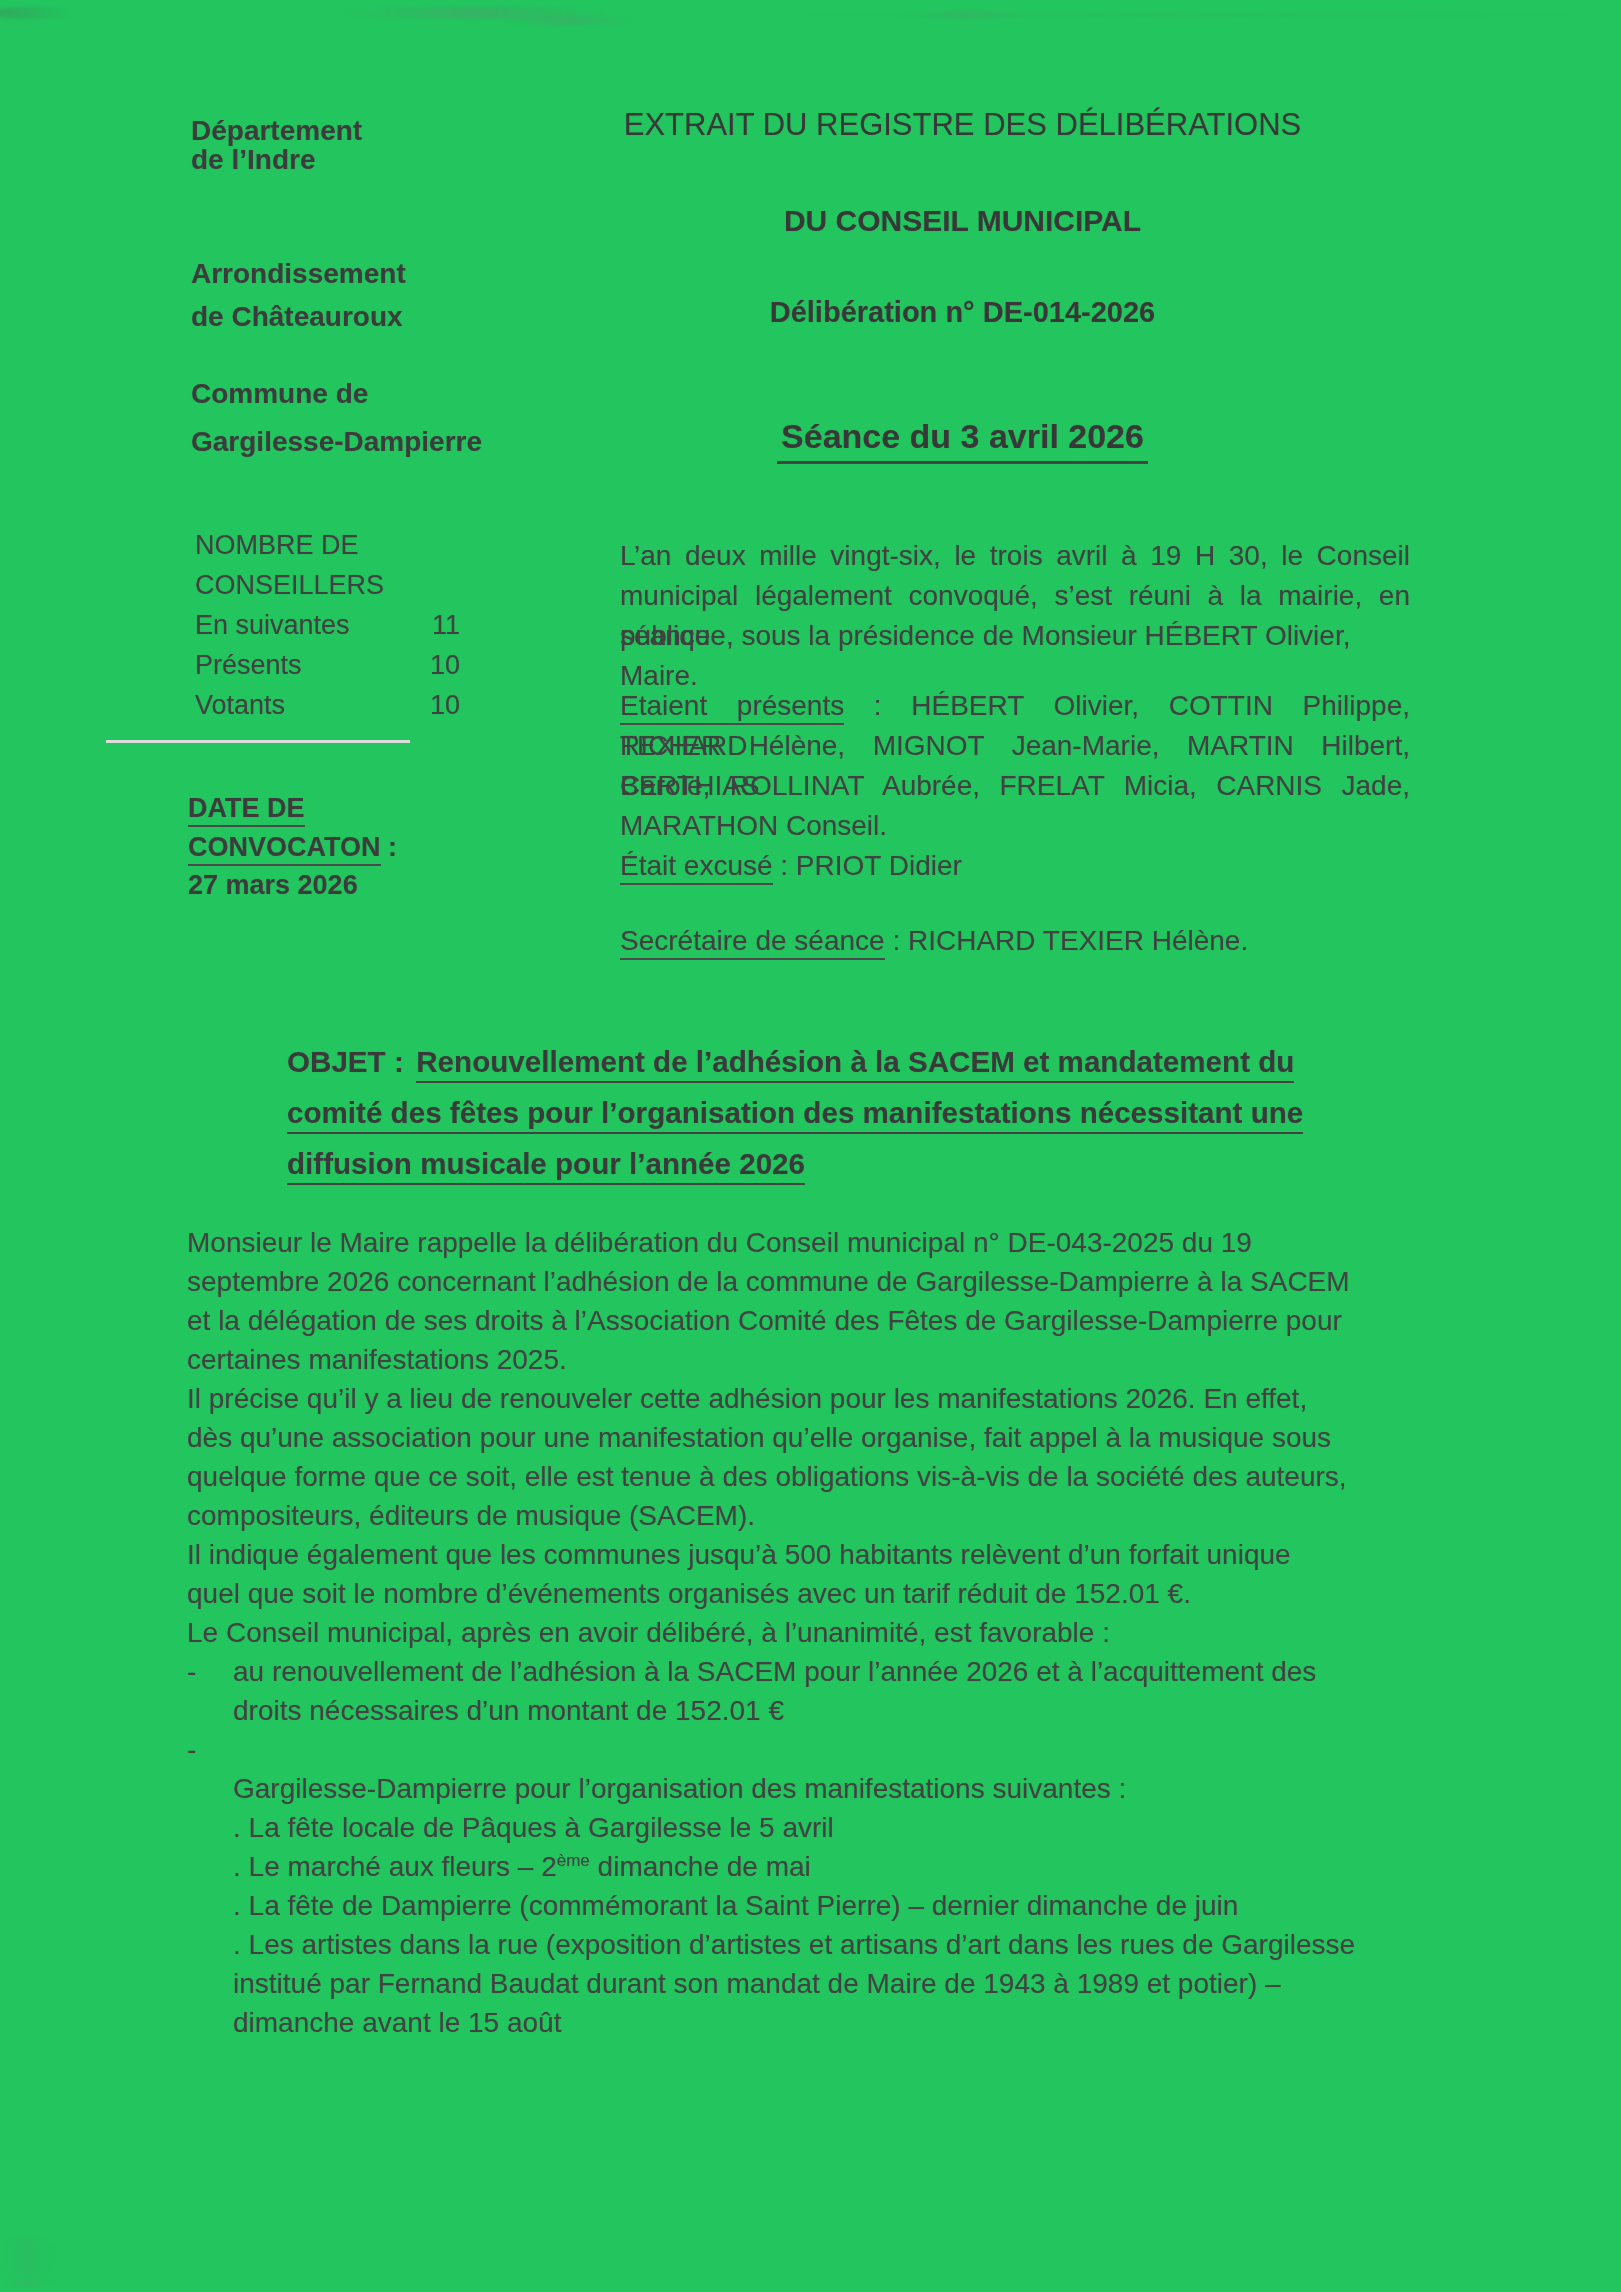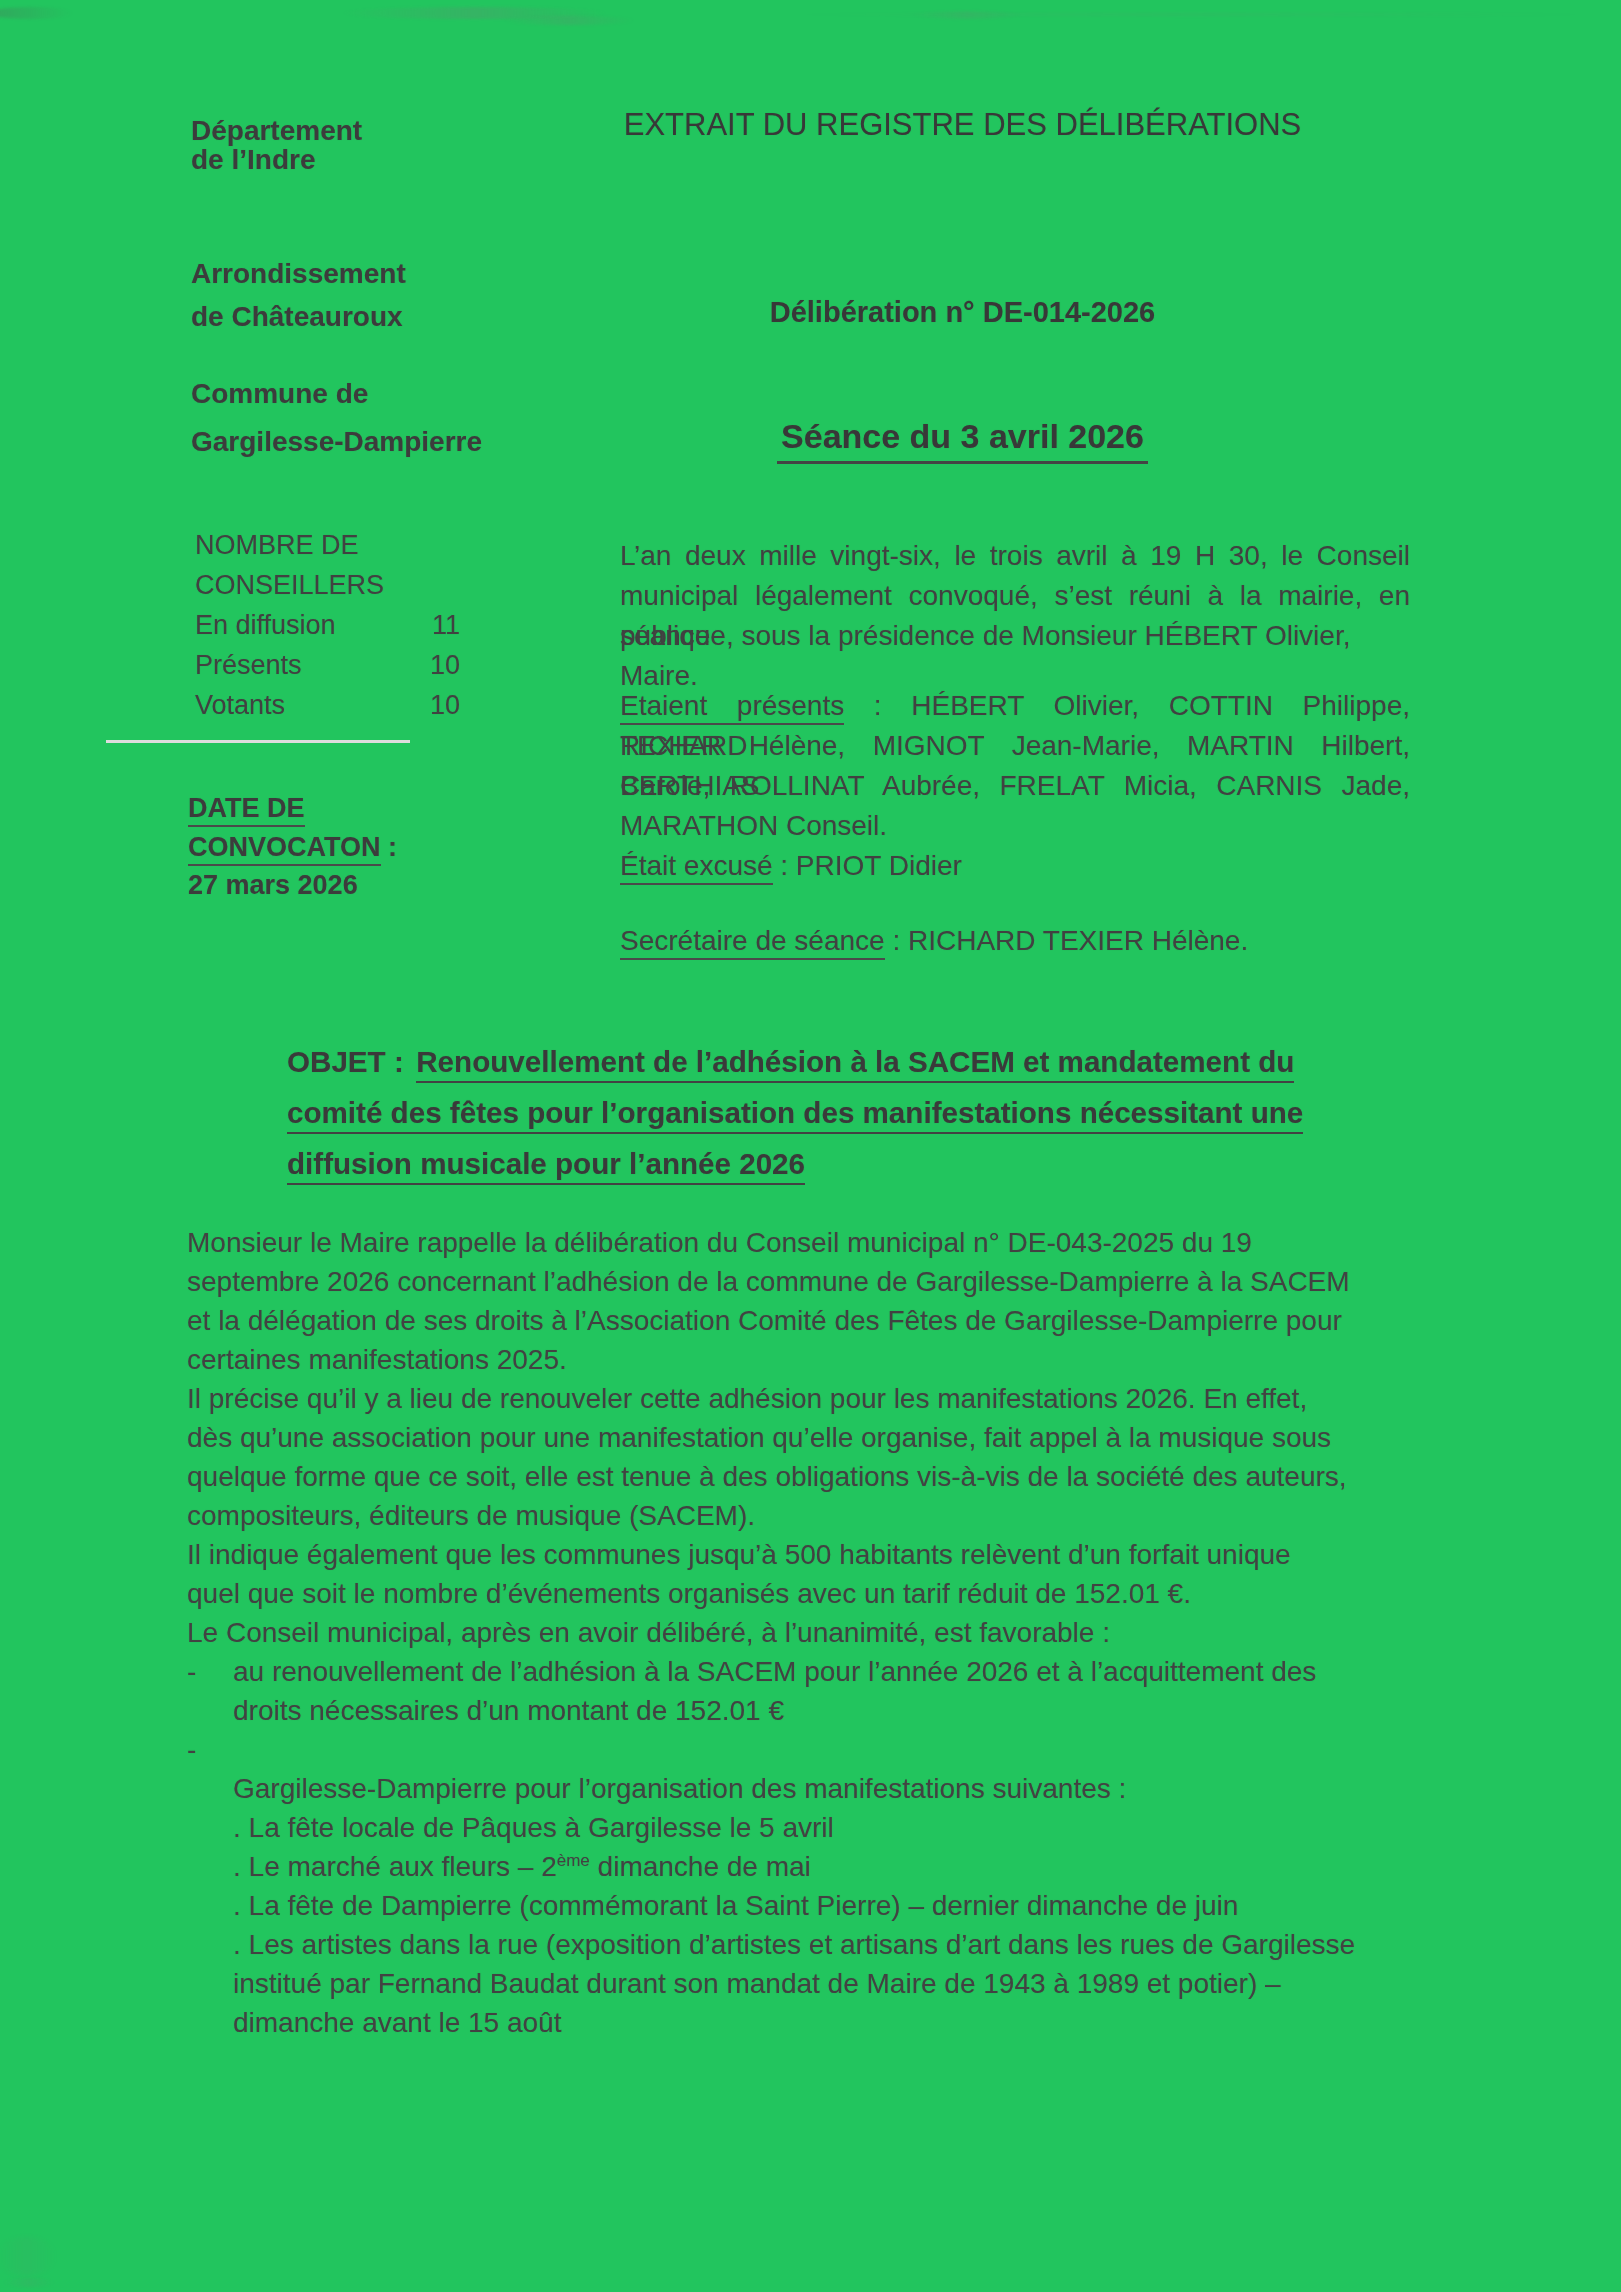--- a/index.html
+++ b/index.html
@@ -64,38 +64,39 @@
   <div class="lcol-line" style="top:115px;">Département</div>
   <div class="lcol-line" style="top:144px;">de l’Indre</div>
   <div class="lcol-line" style="top:258px;">Arrondissement</div>
   <div class="lcol-line" style="top:301px;">de Châteauroux</div>
   <div class="lcol-line" style="top:378px;">Commune de</div>
   <div class="lcol-line" style="top:426px;">Gargilesse-Dampierre</div>
 
   <div class="counts-line" style="top:530px;">NOMBRE DE</div>
   <div class="counts-line" style="top:570px;">CONSEILLERS</div>
   <div class="count-row" style="top:610px;">
-    <span>En diffusion</span>
+    <span>En suivantes</span>
     <span>11</span>
   </div>
   <div class="count-row" style="top:650px;">
     <span>Présents</span>
     <span>10</span>
   </div>
   <div class="count-row" style="top:690px;">
     <span>Votants</span>
     <span>10</span>
   </div>
   <div class="faint-rule"></div>
 
   <div class="date-line" style="top:793px;"><span class="ul3">DATE DE</span></div>
   <div class="date-line" style="top:832px;"><span class="ul3">CONVOCATON</span><span> :</span></div>
   <div class="date-line" style="top:870px;">27 mars 2026</div>
 
   <div class="hdr t1" style="top:107px;">EXTRAIT DU REGISTRE DES DÉLIBÉRATIONS</div>
+  <div class="hdr t2" style="top:204px;">DU CONSEIL MUNICIPAL</div>
   <div class="hdr t3" style="top:296px;">Délibération n° DE-014-2026</div>
   <div class="hdr seance" style="top:417px;"><span class="in">Séance du 3 avril 2026</span></div>
 
   <div class="rcol" style="top:536px;">
     <div class="rline j">L’an deux mille vingt-six, le trois avril à 19 H 30, le Conseil</div>
     <div class="rline j">municipal légalement convoqué, s’est réuni à la mairie, en séance</div>
     <div class="rline">publique, sous la présidence de Monsieur HÉBERT Olivier, Maire.</div>
   </div>
 
   <div class="rcol" style="top:686px;">

